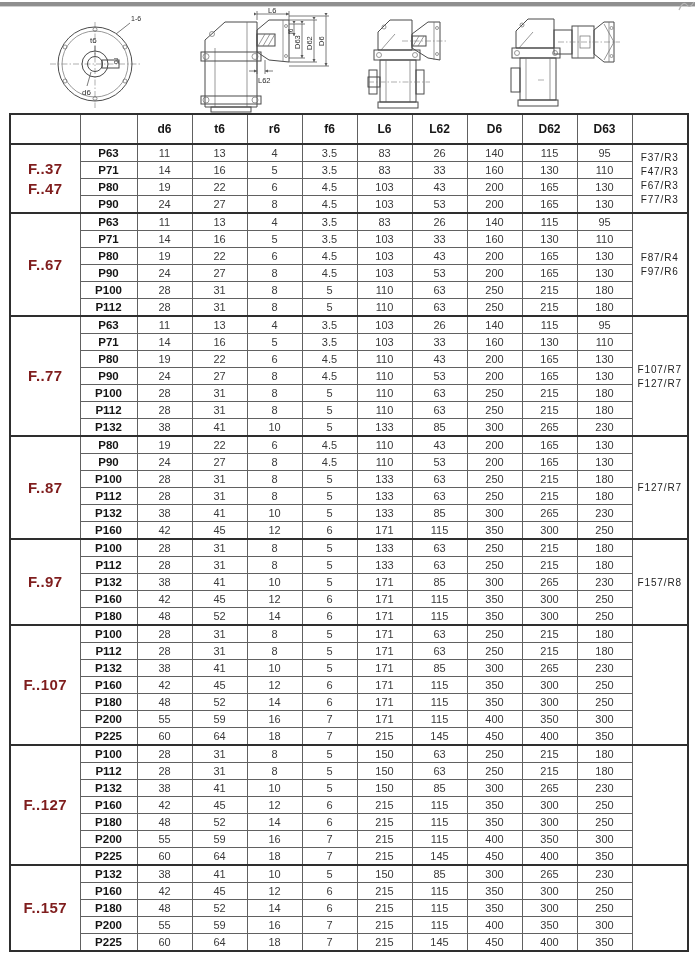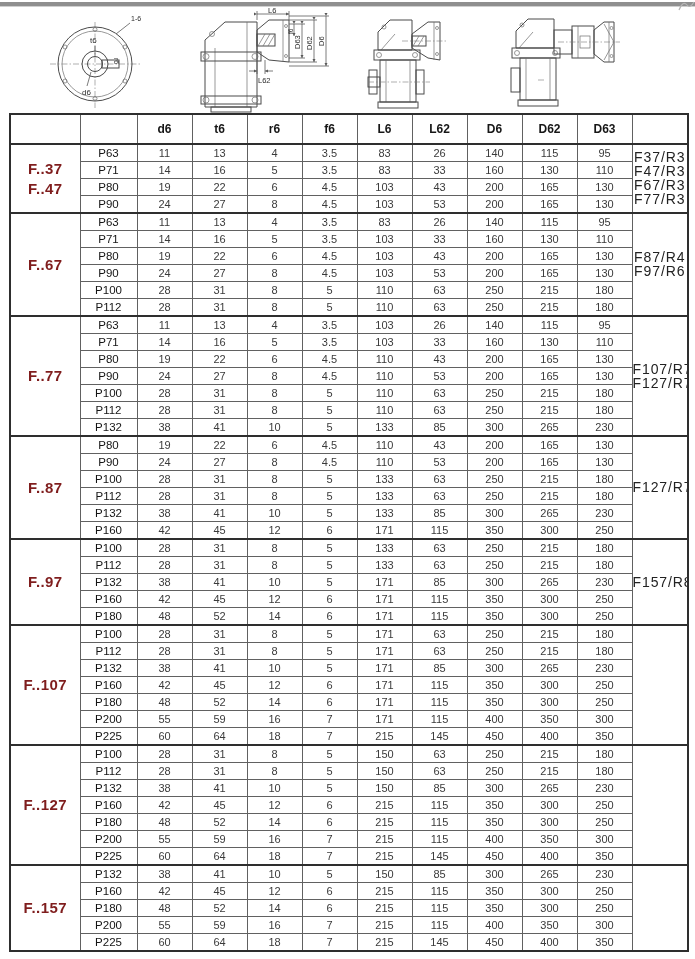--- a/index.html
+++ b/index.html
@@ -16,23 +16,23 @@
   svg .dim{stroke:#5a5a5a;stroke-width:0.8;fill:none;}
   svg .cl{stroke:#7a7a7a;stroke-width:0.6;fill:none;stroke-dasharray:6 2 1.5 2;}
   svg text{fill:#2c2c2c;font-family:"Liberation Sans",sans-serif;}
   .table-wrap{position:absolute;top:113px;left:9px;}
   table.dims{border-collapse:collapse;border:2px solid #2e2e2e;width:678px;table-layout:fixed;}
   .dims td{border:1px solid #616161;text-align:center;vertical-align:middle;padding:0;height:16px;overflow:hidden;background:#fff;}
   .dims tr.ghead td{height:28px;border-bottom:1px solid #2e2e2e;font-weight:bold;font-size:12px;color:#161616;}
   .dims tr.gstart td{border-top:2px solid #2e2e2e;}
   .dims td.group{font-weight:bold;font-size:15px;color:#7f1d1d;letter-spacing:0.4px;}
   .dims td.group div{line-height:20px;}
-  .dims td.p{font-weight:normal;font-size:11.5px;color:#141414;}
+  .dims td.p{font-weight:bold;font-size:11.5px;color:#141414;}
   .dims td.val{font-size:11px;color:#3a3a3a;}
-  .dims td.rlabel{font-size:14px;letter-spacing:0.9px;color:#222222;}
+  .dims td.rlabel{font-size:10px;letter-spacing:0.9px;color:#222222;}
   .dims td.rlabel div{margin:3px 0;line-height:11px;}
 </style>
 </head>
 <body>
 
 <div class="top-rule"></div>
 
 <svg class="corner-mark" width="18" height="12" viewBox="0 0 18 12">
   <path d="M2,10 Q6,0 10,5 Q13,9 17,2" stroke="#b5b5b5" stroke-width="1.2" fill="none"></path>
 </svg>

